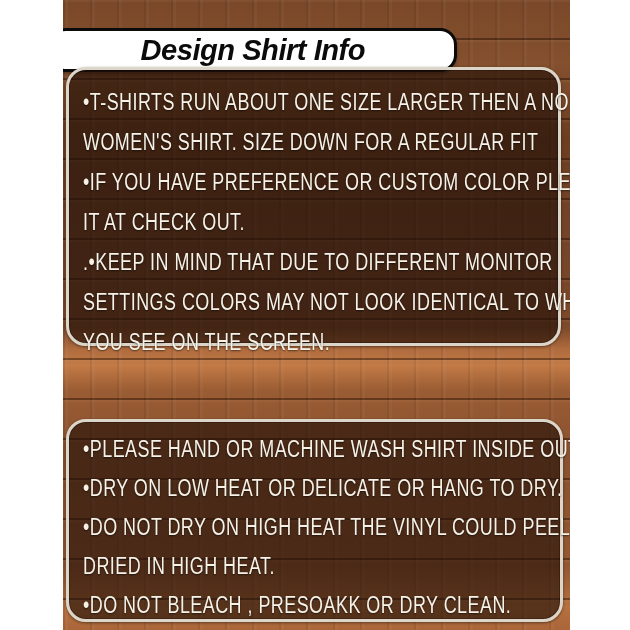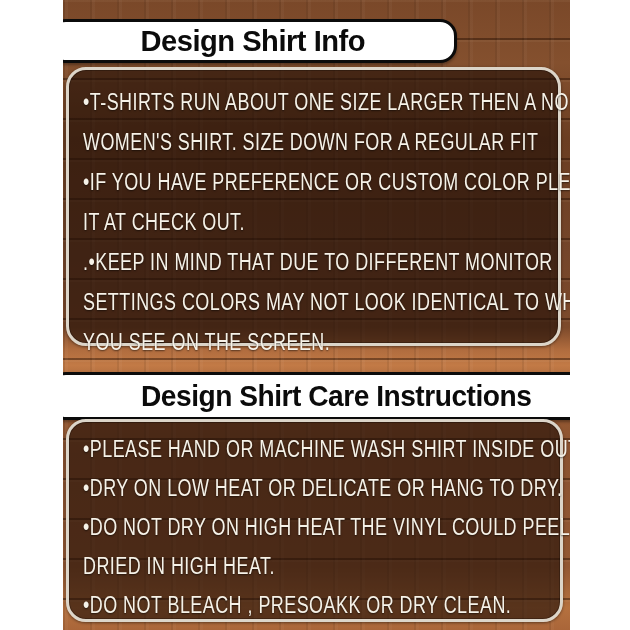--- a/index.html
+++ b/index.html
@@ -25,21 +25,21 @@
   
   .titlebar{
     position:absolute;left:-14px;background:#ffffff;border:3px solid #0b0b0b;
     border-radius:17px;display:flex;align-items:center;justify-content:center;
     box-shadow:0 2px 3px rgba(0,0,0,0.35);
   }
   .titlebar .title-text{
     font-weight:bold;color:#0b0b0b;letter-spacing:-0.5px;white-space:nowrap;
     transform:scaleX(0.97);
   }
-  .titlebar.t1{top:19px;width:402px;height:38px;}
+  .titlebar.t1{top:28px;width:402px;height:38px;font-style:italic;}
   .titlebar.t1 .title-text{font-size:30px;}
   .titlebar.t2{top:372px;width:568px;height:42px;}
   .titlebar.t2 .title-text{font-size:29px;}
 
   
   .panel{
     position:absolute;left:3px;background:rgba(32,14,6,0.62);
     border:3px solid #dcd5c9;border-radius:20px;
     box-shadow:0 1px 3px rgba(0,0,0,0.45), inset 0 0 0 1px rgba(0,0,0,0.25);
     box-sizing:border-box;
@@ -75,23 +75,20 @@
       <div class="line">•T-SHIRTS RUN ABOUT ONE SIZE LARGER THEN A NORMAL</div>
       <div class="line">WOMEN'S SHIRT. SIZE DOWN FOR A REGULAR FIT</div>
       <div class="line">•IF YOU HAVE PREFERENCE OR CUSTOM COLOR PLEASE NOTE</div>
       <div class="line">IT AT CHECK OUT.</div>
       <div class="line">.•KEEP IN MIND THAT DUE TO DIFFERENT MONITOR</div>
       <div class="line">SETTINGS COLORS MAY NOT LOOK IDENTICAL TO WHAT</div>
       <div class="line">YOU SEE ON THE SCREEN.</div>
     </div>
 
 
-    <div class="titlebar t2">
-      <span class="title-text">Design Shirt Care Instructions</span>
-    </div>
 
     <div class="panel box2">
       <div class="line">•PLEASE HAND OR MACHINE WASH SHIRT INSIDE OUT.</div>
       <div class="line">•DRY ON LOW HEAT OR DELICATE OR HANG TO DRY.</div>
       <div class="line">•DO NOT DRY ON HIGH HEAT THE VINYL COULD PEEL IF</div>
       <div class="line">DRIED IN HIGH HEAT.</div>
       <div class="line">•DO NOT BLEACH , PRESOAKK OR DRY CLEAN.</div>
     </div>
 
   </div>

